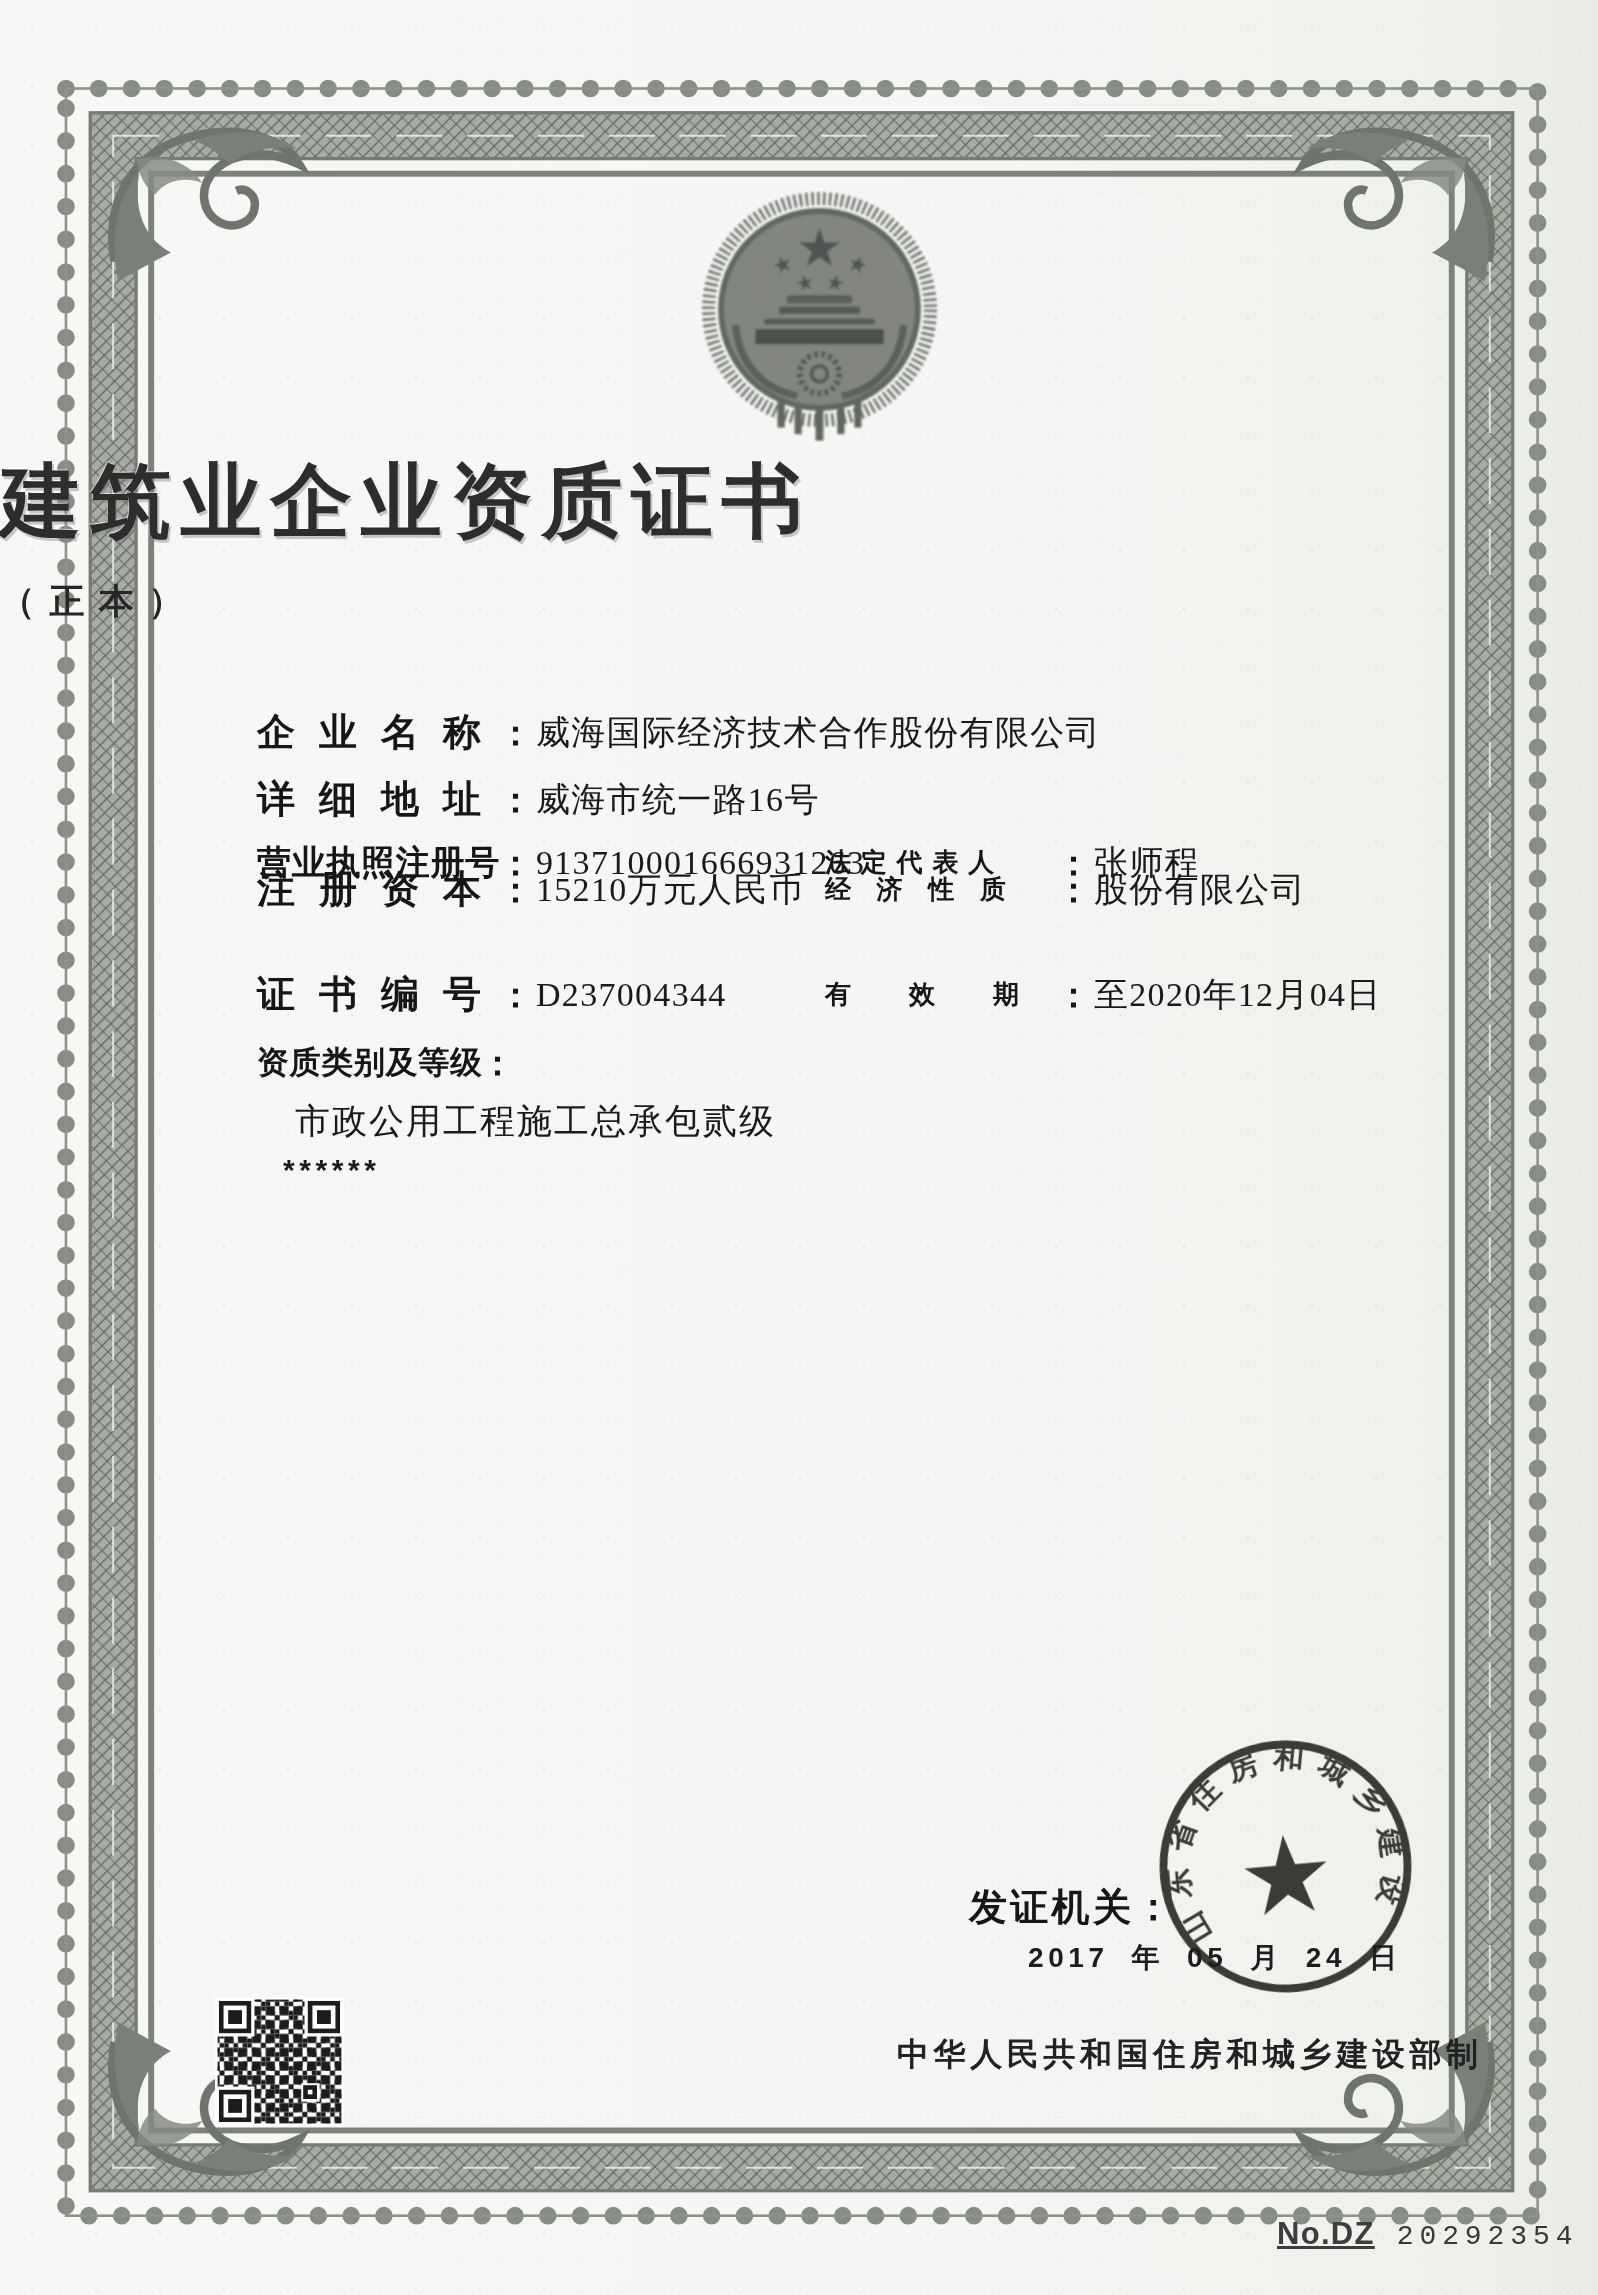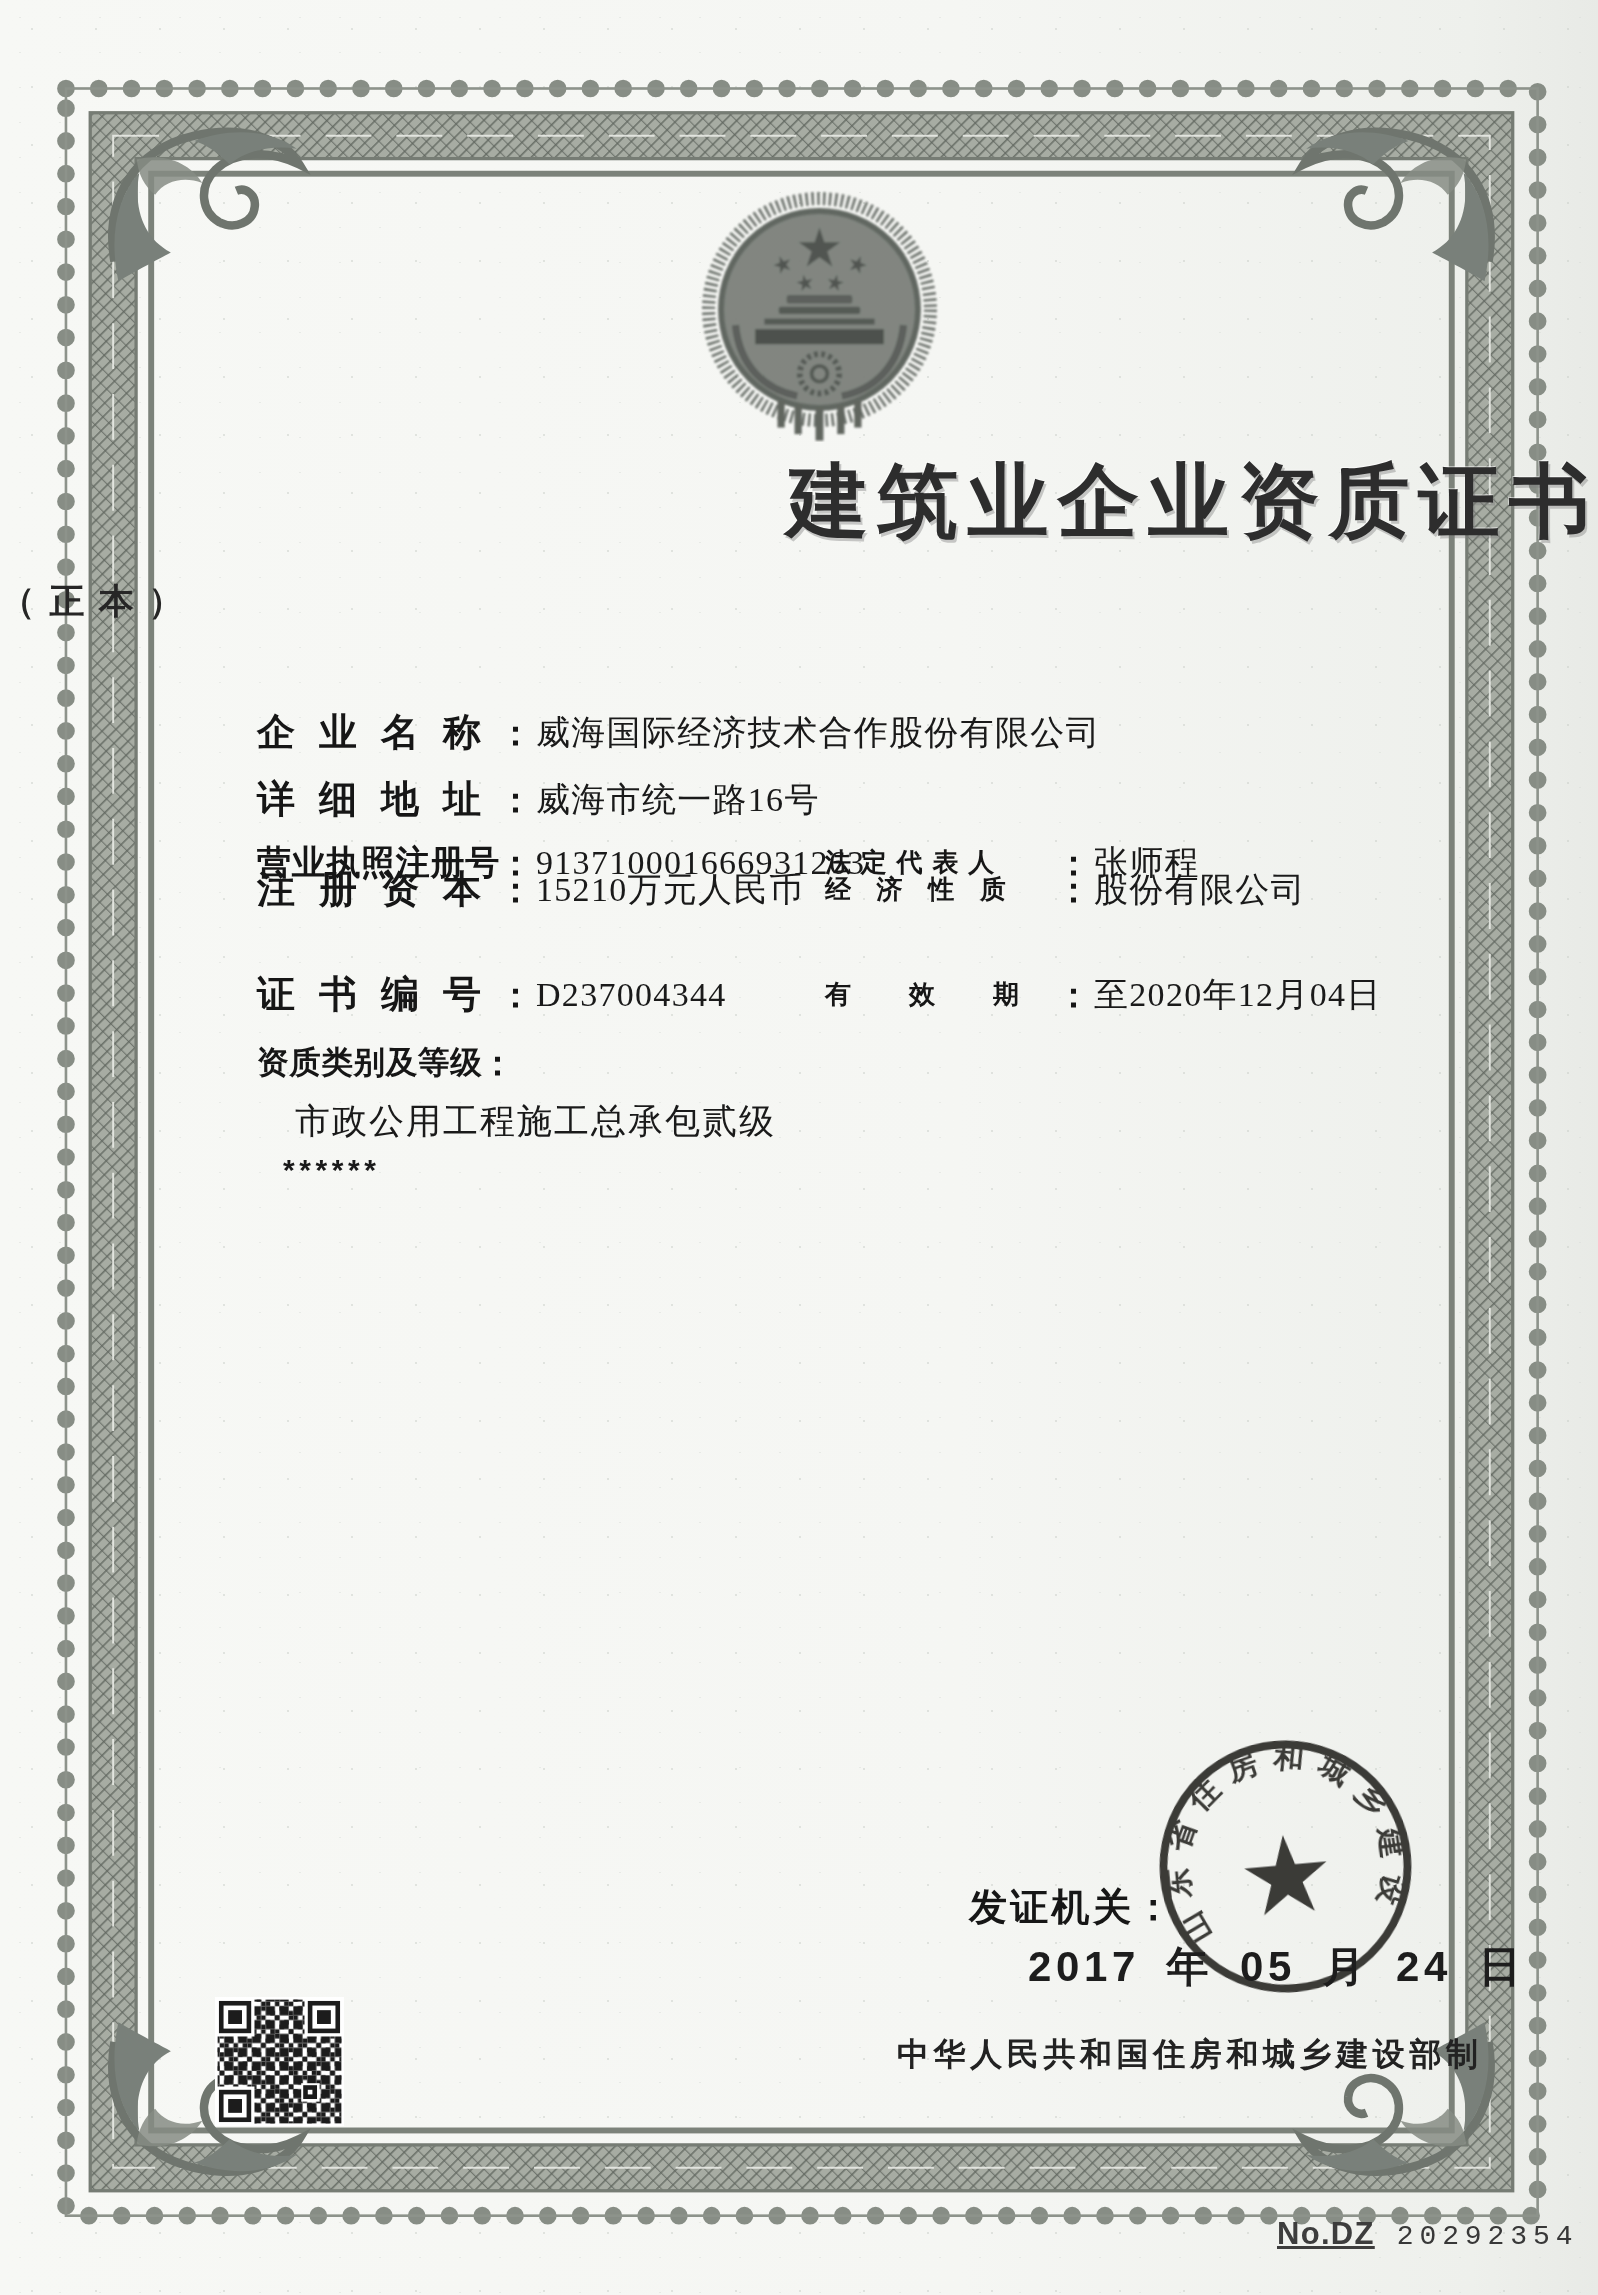--- a/index.html
+++ b/index.html
@@ -12,21 +12,21 @@
   .page::before{
     content:"";position:absolute;inset:0;pointer-events:none;opacity:.45;
     background-image:radial-gradient(#c6cbc5 0.8px,transparent 0.9px),radial-gradient(#d7dbd6 0.7px,transparent 0.8px);
     background-size:64px 58px,40px 35px;
   }
   .abs{position:absolute;}
   svg{display:block;}
 
   
   .title{
-    left:0;top:458px;width:100%;text-align:right;
+    left:0;top:458px;width:100%;text-align:left;
     font-family:"Liberation Serif",serif;font-weight:bold;font-size:81px;line-height:1.1;
     letter-spacing:9.2px;color:#2d2d2d;
     text-shadow:2px 2.6px 0 rgba(125,125,125,.4), -0.7px -0.7px 0 rgba(255,255,255,.6);
   }
   .subtitle{
     left:0;top:578px;width:100%;text-align:left;
     font-weight:bold;font-size:35px;letter-spacing:14.4px;color:#262626;
   }
   .row{left:257px;width:1233px;height:46px;line-height:59px;white-space:nowrap;}
   .flabel{display:inline-block;font-weight:bold;font-size:38px;color:#161616;vertical-align:top;}
@@ -38,21 +38,21 @@
   .fvalue{display:inline-block;font-family:"Liberation Serif",serif;font-size:34px;color:#1a1a1a;margin-left:10.5px;letter-spacing:1.3px;vertical-align:top;}
   .col2{position:absolute;left:568px;top:0;white-space:nowrap;}
   .flabel2{display:inline-block;font-weight:bold;font-size:26px;color:#161616;vertical-align:top;}
   .w352{width:231px;}
   .l2-5{letter-spacing:9.8px;}
   .l2-4{letter-spacing:25.6px;}
   .l2-3{letter-spacing:58px;}
   .qual-line{left:283px;font-family:"Liberation Serif",serif;font-size:35px;letter-spacing:2px;color:#1a1a1a;}
   .stars-line{left:283px;font-weight:bold;font-size:30px;letter-spacing:4.6px;color:#1a1a1a;font-family:"Liberation Sans",sans-serif;}
   .issuer{left:969px;top:1882px;font-weight:bold;font-size:38px;letter-spacing:3.3px;color:#161616;white-space:nowrap;}
-  .date-line{left:1028px;top:1939px;font-weight:bold;font-size:42px;letter-spacing:4.6px;word-spacing:10.5px;color:#1d1d1d;white-space:nowrap;}
+  .date-line{left:1028px;top:1939px;font-weight:bold;font-size:28px;letter-spacing:4.6px;word-spacing:10.5px;color:#1d1d1d;white-space:nowrap;}
   .made-by{left:897px;top:2033px;font-family:"Liberation Serif",serif;font-weight:bold;font-size:32px;letter-spacing:4.6px;color:#222;white-space:nowrap;}
   .footer-left{left:83px;top:2229px;font-weight:bold;font-size:27px;letter-spacing:0.7px;color:#2a2a2a;white-space:nowrap;}
   .footer-url{font-family:"Liberation Serif",serif;font-weight:bold;font-size:28px;letter-spacing:1.3px;margin-left:6.6px;color:#262626;}
   .serial{left:1277px;top:2216px;white-space:nowrap;}
   .serial-prefix{font-size:31px;font-weight:600;color:#3d3d3d;letter-spacing:1.3px;text-decoration:underline;}
   .serial-number{font-family:"Liberation Mono",monospace;font-size:28px;letter-spacing:5.9px;color:#383838;margin-left:22px;}
   .stamp-wrap{left:1132px;top:1713px;width:307px;height:307px;transform:rotate(-5deg);opacity:.93;}
   .emblem-wrap{left:700px;top:190px;width:239px;height:252px;opacity:.95;}
   .qr-wrap{left:215px;top:1997px;width:129px;height:129px;}
 </style>

